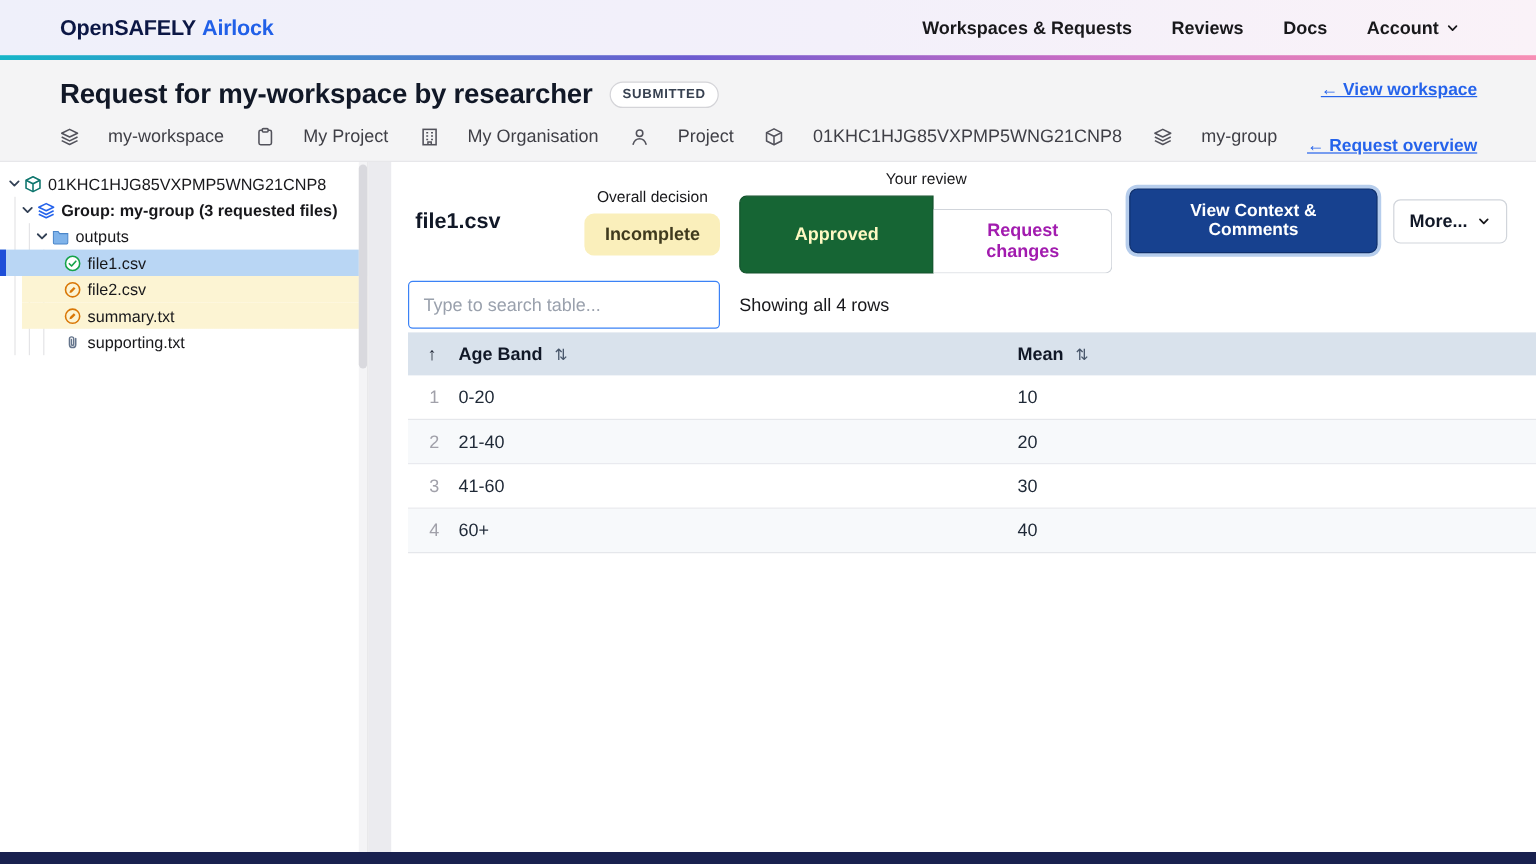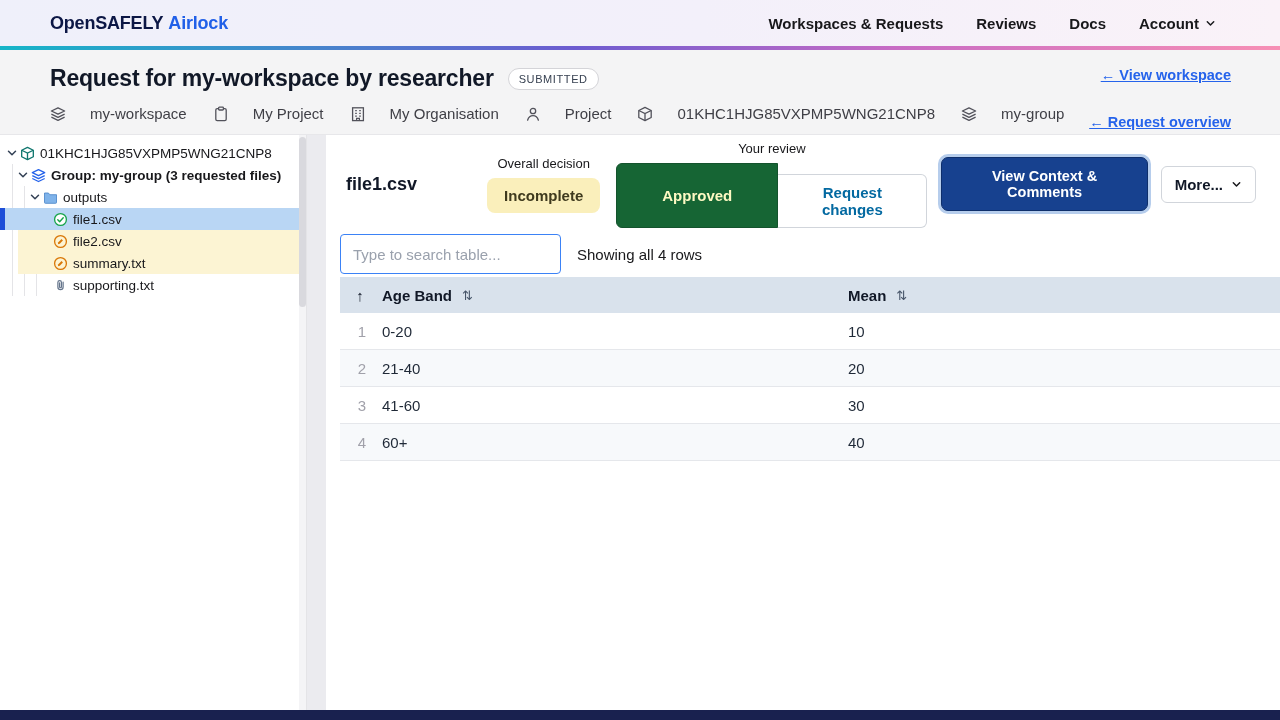--- a/index.html
+++ b/index.html
@@ -30,21 +30,21 @@
   }
 
   
   .header {
     position: absolute; top: 50px; left: 0; width: 1280px; height: 85px;
     background: #f4f4f5; border-bottom: 1px solid #e7e7ea;
   }
   .header-top { display: flex; align-items: center; padding: 15px 0 0 50px; }
   .page-title { font-size: 23px; font-weight: 800; color: #111827; letter-spacing: -0.2px; }
   .status-badge {
-    margin-left: 14px; font-size: 11px; font-weight: 400; letter-spacing: 0.6px;
+    margin-left: 14px; font-size: 11px; font-weight: 700; letter-spacing: 0.6px;
     color: #374151; background: #ffffff; border: 1px solid #d4d4d8;
     border-radius: 999px; padding: 4px 10px;
   }
   .hlink {
     position: absolute; right: 49px; color: #2563eb; font-size: 14.5px;
     font-weight: 600; text-decoration: underline; cursor: pointer;
   }
   .hlink.l1 { top: 17px; }
   .hlink.l2 { top: 64px; }
   .meta-row { display: flex; gap: 26px; align-items: center; padding: 13px 0 0 50px; }
@@ -86,38 +86,38 @@
   .decision-col { margin-left: 70px; }
   .badge-incomplete { background: #faefbb; color: #3f3a1e; font-size: 15px; font-weight: 600; padding: 9px 17px; border-radius: 8px; }
   .review-col { margin-left: 16px; }
   .btn-group { display: flex; }
   .btn { cursor: pointer; font-family: inherit; }
   .btn-approved {
     background: #166534; color: #fef9c3; font-size: 15px; font-weight: 600;
     padding: 9px 45px; border: 1px solid #14532d; border-radius: 6px 0 0 6px;
   }
   .btn-request {
-    background: #ffffff; color: #0369a1; font-size: 15px; font-weight: 600;
+    background: #ffffff; color: #a21caf; font-size: 15px; font-weight: 600;
     padding: 9px 21px; border: 1px solid #d1d5db; border-left: none; border-radius: 0 6px 6px 0; margin-top: 11px;
   }
   .btn-context {
     margin-left: 14px; background: #17418f; color: #ffffff; font-size: 14.5px; font-weight: 700;
     padding: 10px 15px; border: 1px solid #0f2f6b; border-radius: 7px;
     box-shadow: 0 0 0 3px #b6cdec;
   }
   .btn-more {
     margin-left: 13px; background: #ffffff; color: #111827; font-size: 15px; font-weight: 600;
     padding: 9px 13px; border: 1px solid #d1d5db; border-radius: 6px;
     display: flex; align-items: center; gap: 8px;
   }
 
   
   .search-row { display: flex; align-items: center; height: 42px; padding-left: 14px; }
   .search-input {
-    width: 221px; height: 40px; border: 1px solid #3b82f6; border-radius: 4px;
+    width: 260px; height: 40px; border: 1px solid #3b82f6; border-radius: 4px;
     padding: 0 12px; font-size: 15px; color: #111827; outline: none; font-family: inherit;
   }
   .search-input::placeholder { color: #9aa1ad; }
   .rows-summary { margin-left: 16px; font-size: 15px; color: #18181b; }
 
   
   .table-wrap { margin-left: 14px; margin-top: 2px; }
   .thead, .trow { display: grid; grid-template-columns: 40px 460px 1fr; align-items: center; }
   .thead { background: #d9e2ec; height: 36px; font-size: 15px; font-weight: 700; color: #111827; }
   .th-num { text-align: center; cursor: pointer; }

